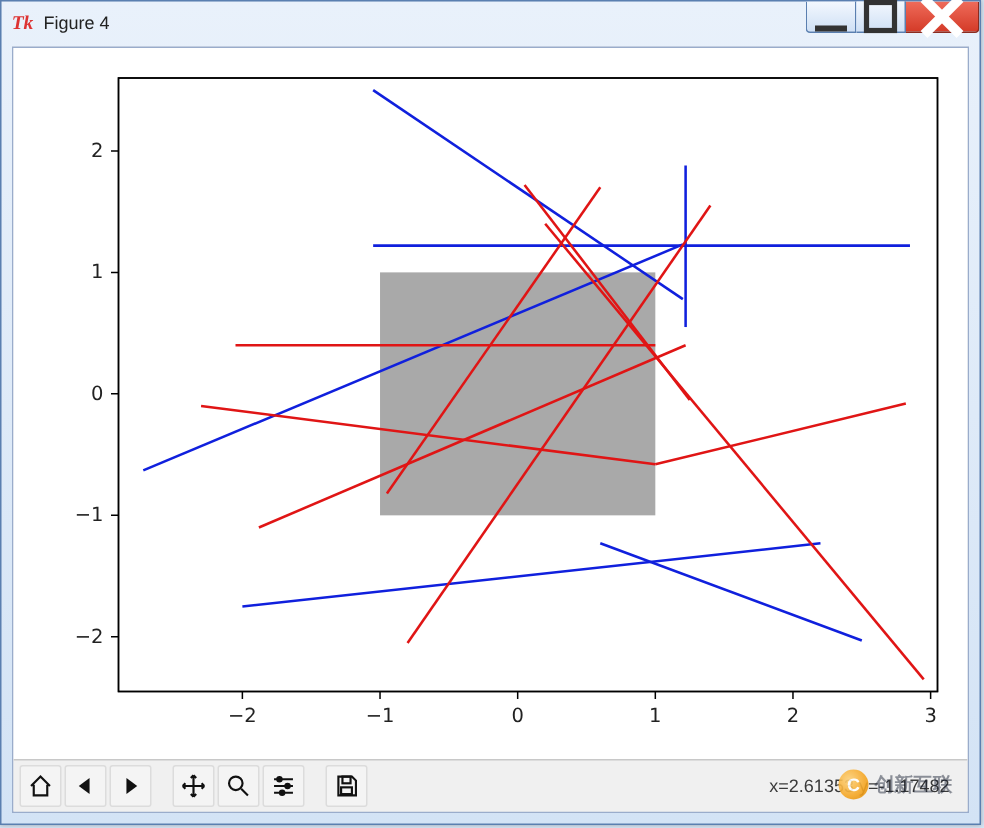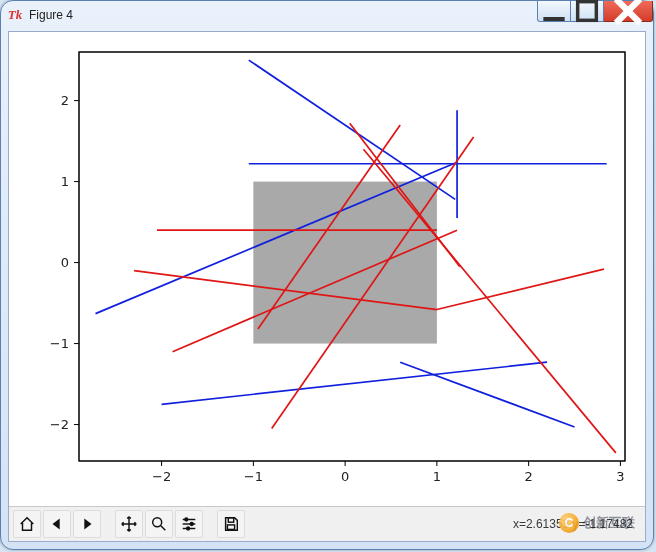--- a/index.html
+++ b/index.html
@@ -10,21 +10,21 @@
     font-family: "Segoe UI", Tahoma, sans-serif;
     font-size: 12px;
     background: #d6e4f3;
     overflow: hidden;
   }
   .window {
     position: relative;
     width: 652px;
     height: 548px;
     border: 1px solid #5a7fb0;
-    border-radius: 13px;
+    border-radius: 0;
     background: linear-gradient(#e9f1fb, #d3e3f5);
     box-shadow: 0 0 3px rgba(0,0,0,0.3);
   }
   .titlebar {
     position: relative;
     height: 28px;
     display: flex;
     align-items: center;
     padding: 0 4px;
   }

